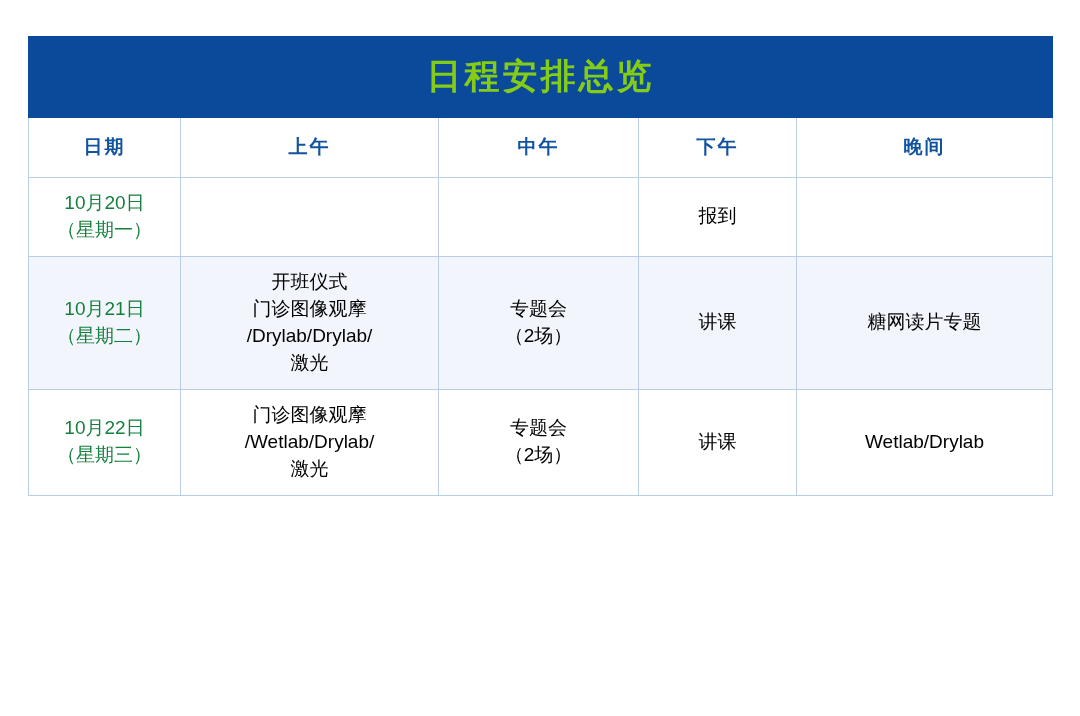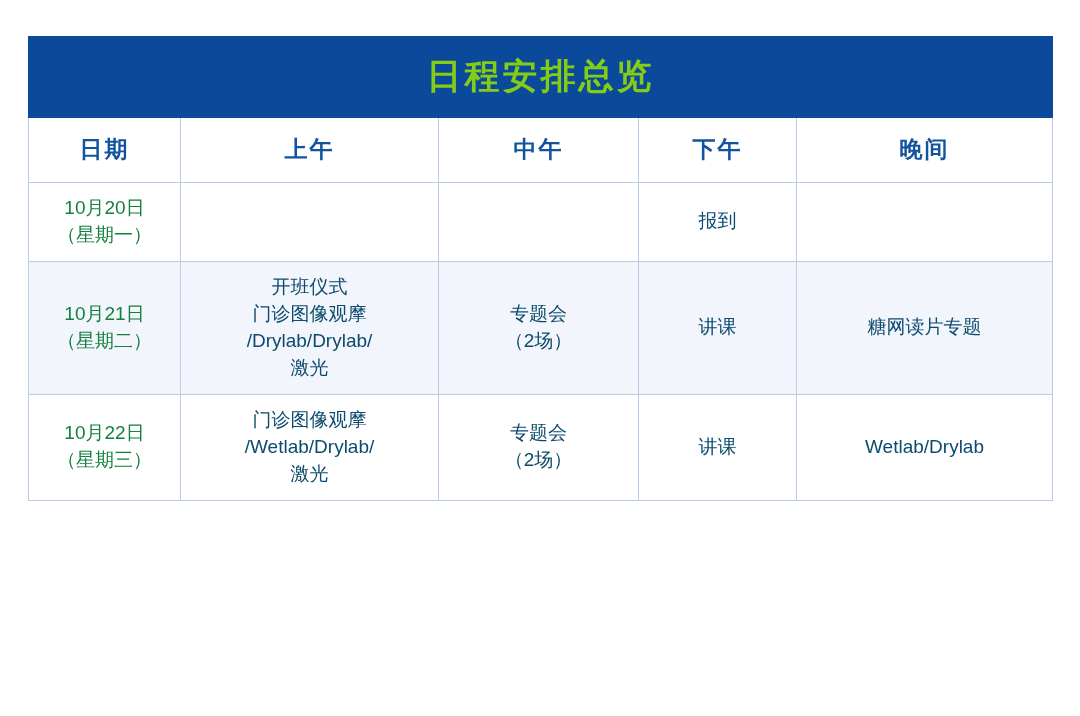--- a/index.html
+++ b/index.html
@@ -34,33 +34,33 @@
     font-weight: bold;
     letter-spacing: 3px;
     text-align: center;
     padding: 18px 0 20px 0;
     border: 1px solid #0b4a9b;
     line-height: 1.2;
   }
   .head-row th {
     background: #ffffff;
     color: #11539e;
-    font-size: 23px;
+    font-size: 19px;
     font-weight: bold;
     text-align: center;
     padding: 16px 0 17px 0;
     border: 1px solid #b9cde6;
     letter-spacing: 2px;
   }
   td {
     border: 1px solid #b9cde6;
     text-align: center;
     vertical-align: middle;
     font-size: 19px;
-    color: #0c4a6e;
+    color: #000000;
     line-height: 1.42;
     padding: 12px 6px;
     font-weight: normal;
   }
   td.date-cell {
     font-weight: normal;
     color: #15803d;
     font-size: 19px;
     white-space: pre-line;
   }

